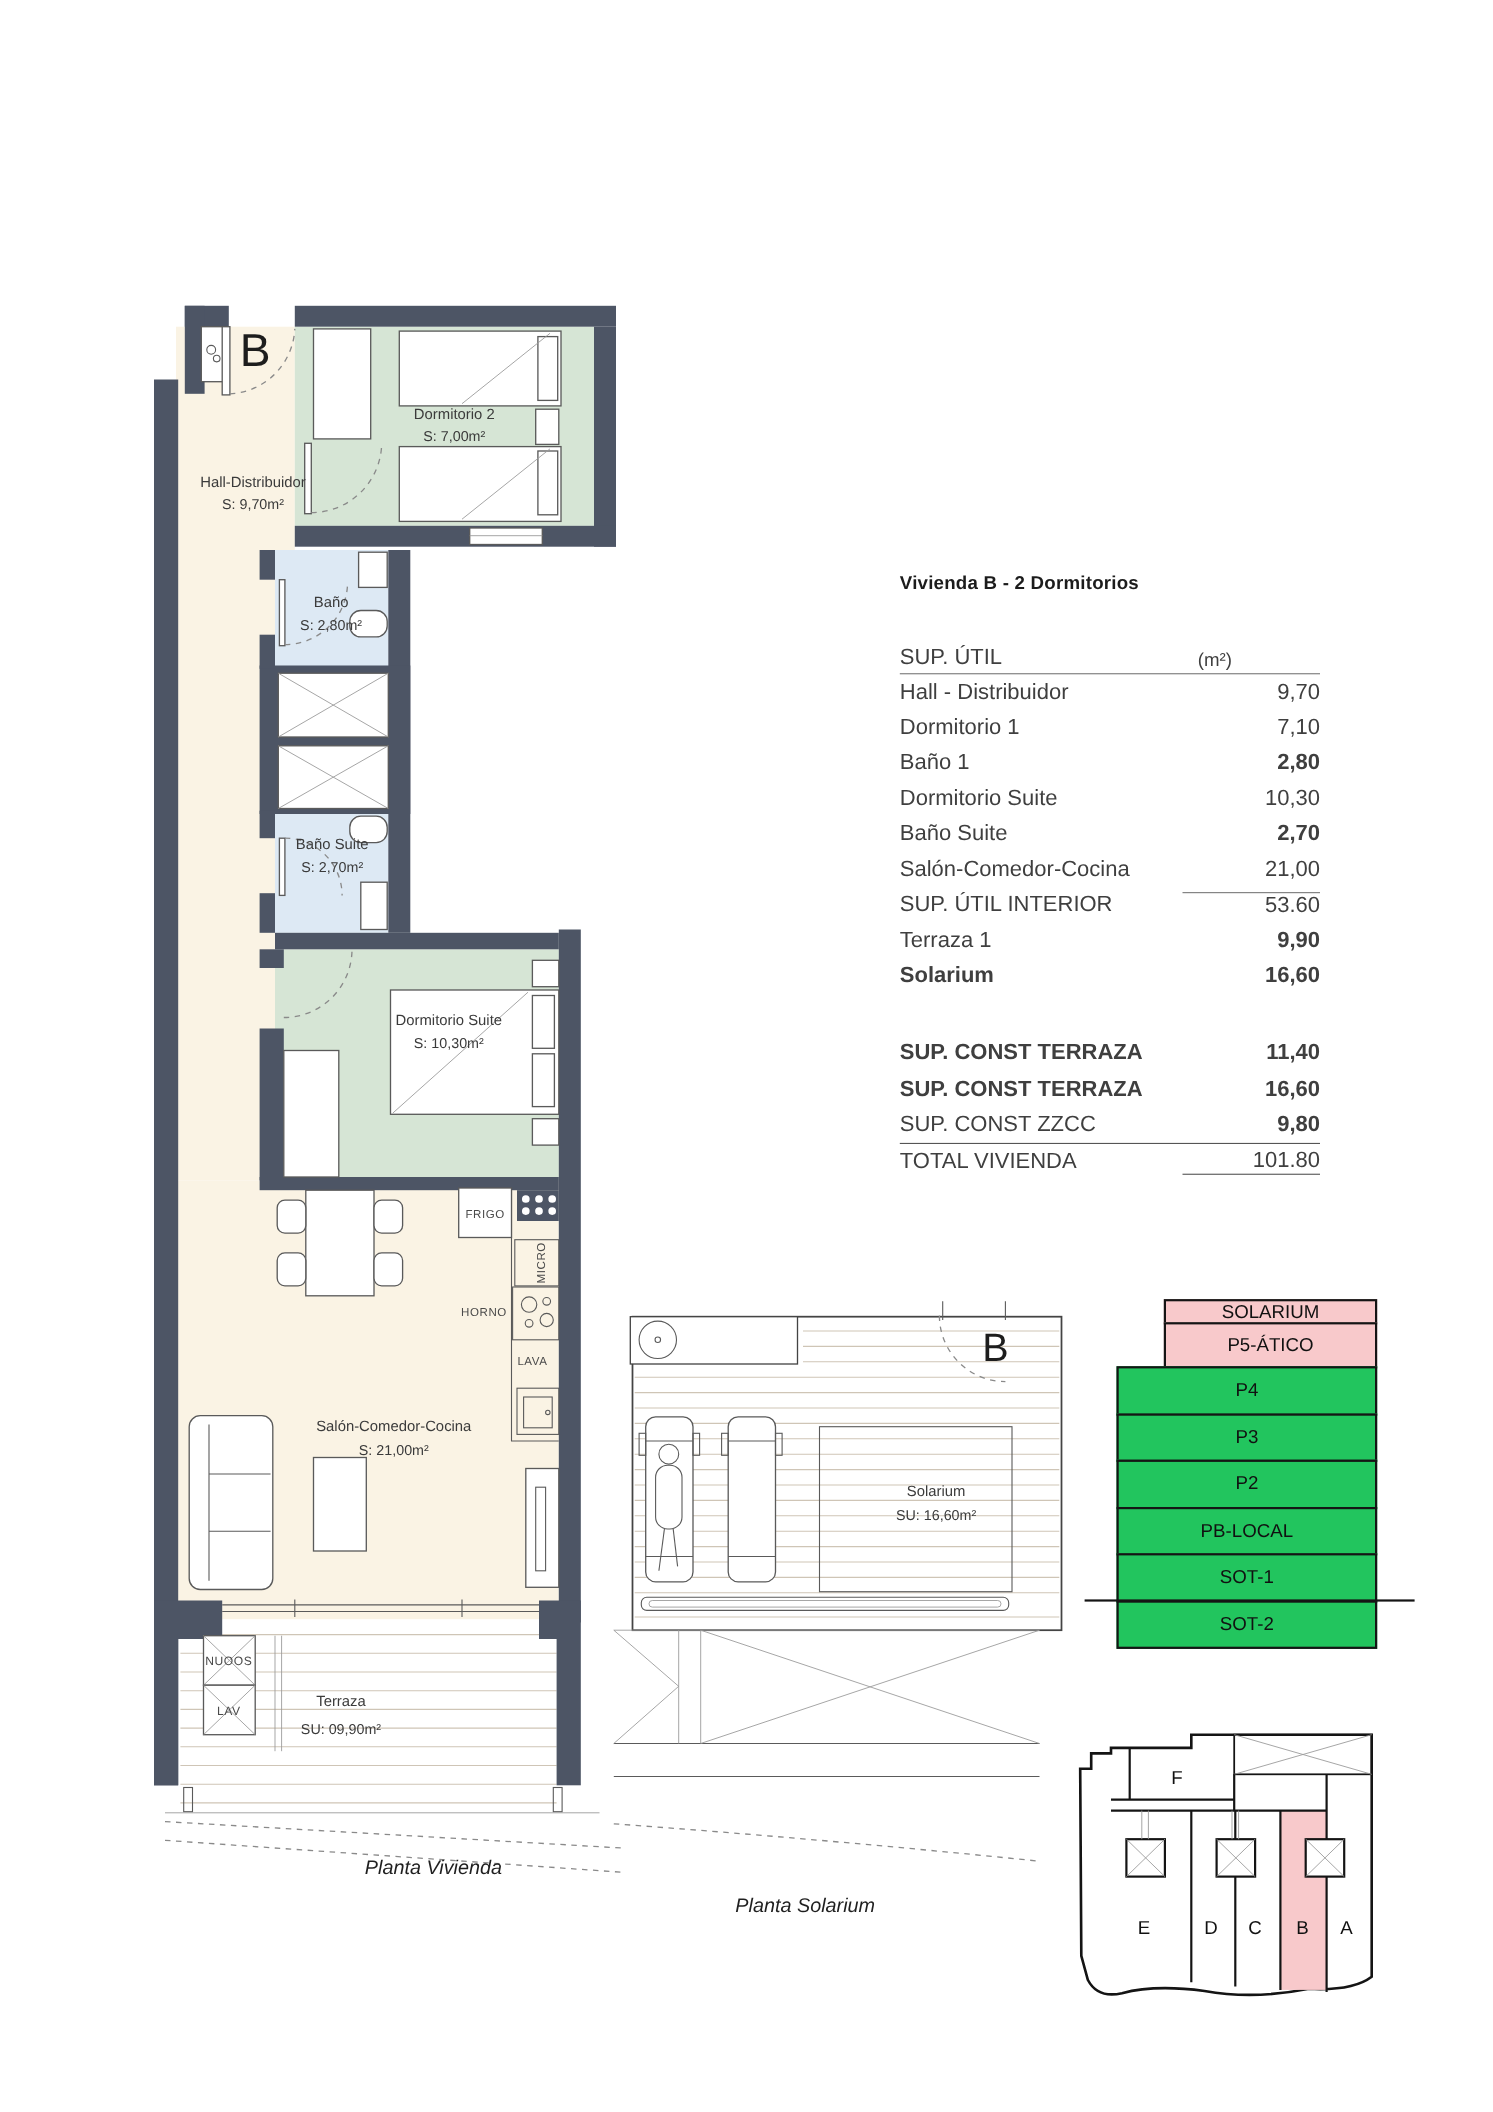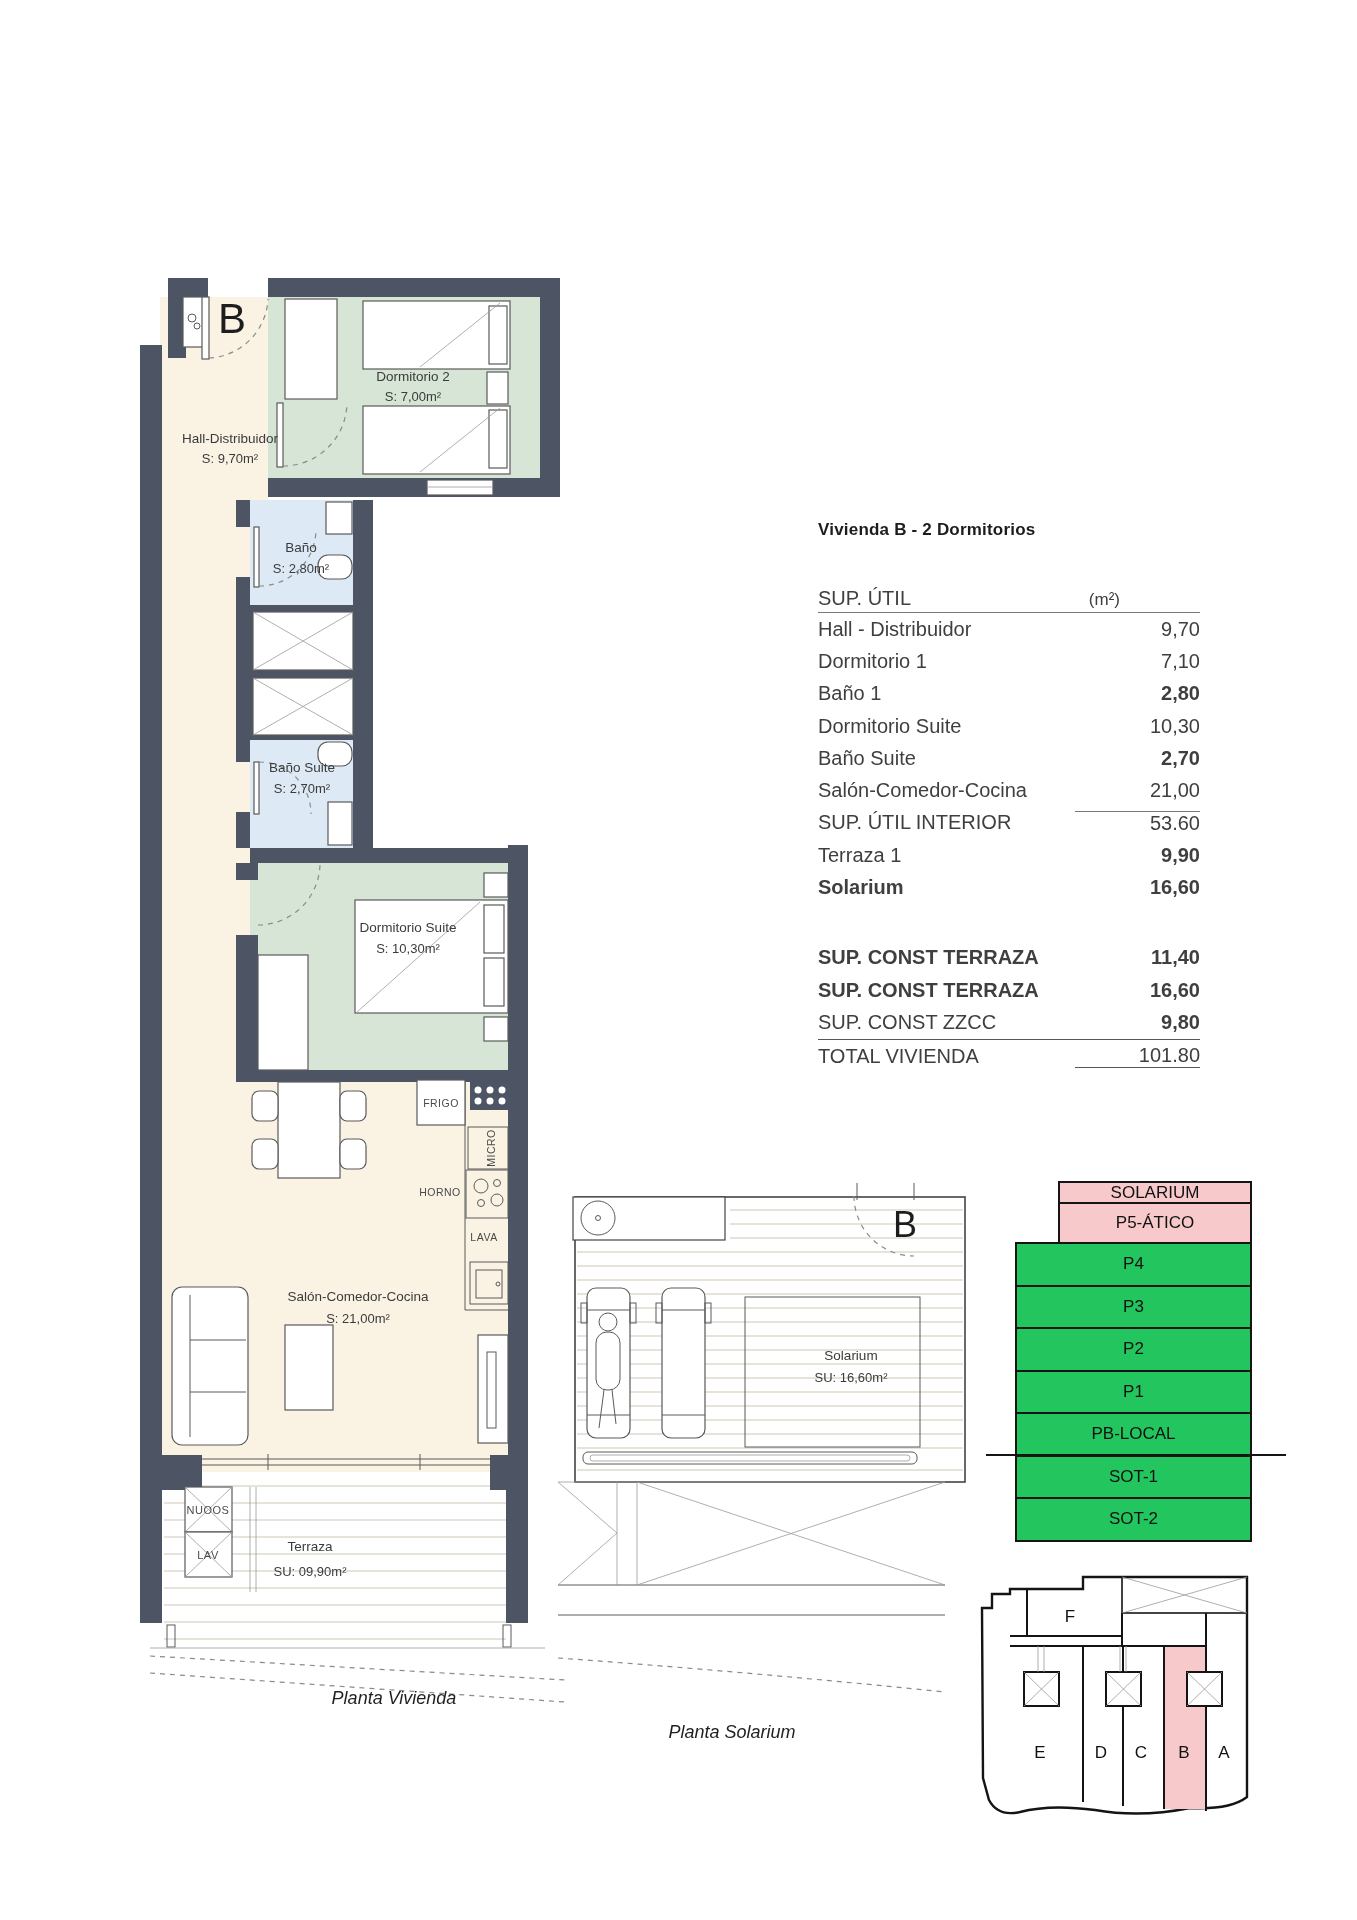--- a/index.html
+++ b/index.html
@@ -379,21 +379,20 @@
         <div class="val">101.80</div>
       </div>
   </div>
 
   <div class="abs" id="levels">
     <div class="lvl pink narrow" style="height:23px">SOLARIUM</div>
     <div class="lvl pink narrow" style="height:42px">P5-ÁTICO</div>
     <div class="lvl" style="height:44.5px">P4</div>
     <div class="lvl" style="height:44.5px">P3</div>
     <div class="lvl" style="height:44.5px">P2</div>
-    <div class="lvl" style="height:44.5px">P1</div>
     <div class="lvl" style="height:44.5px">PB-LOCAL</div>
     <div class="lvl" style="height:44.5px">SOT-1</div>
     <div class="lvl" style="height:44.5px">SOT-2</div>
   </div>
   <div class="abs" id="ground-line"></div>
 
   <svg class="abs" style="left:975px;top:1568px" width="380" height="350" viewBox="975 1568 380 350">
     <path d="M982,1608 L992,1608 L992,1594 L1010,1594 L1010,1589 L1083,1589 L1083,1577 L1247,1577
              L1247,1797 Q1230,1810 1190,1808 Q1140,1818 1095,1810 Q1050,1804 1020,1812 Q998,1817 989,1800 L983,1778 Z" fill="#ffffff" stroke="#141414" stroke-width="2.4"></path>
 

